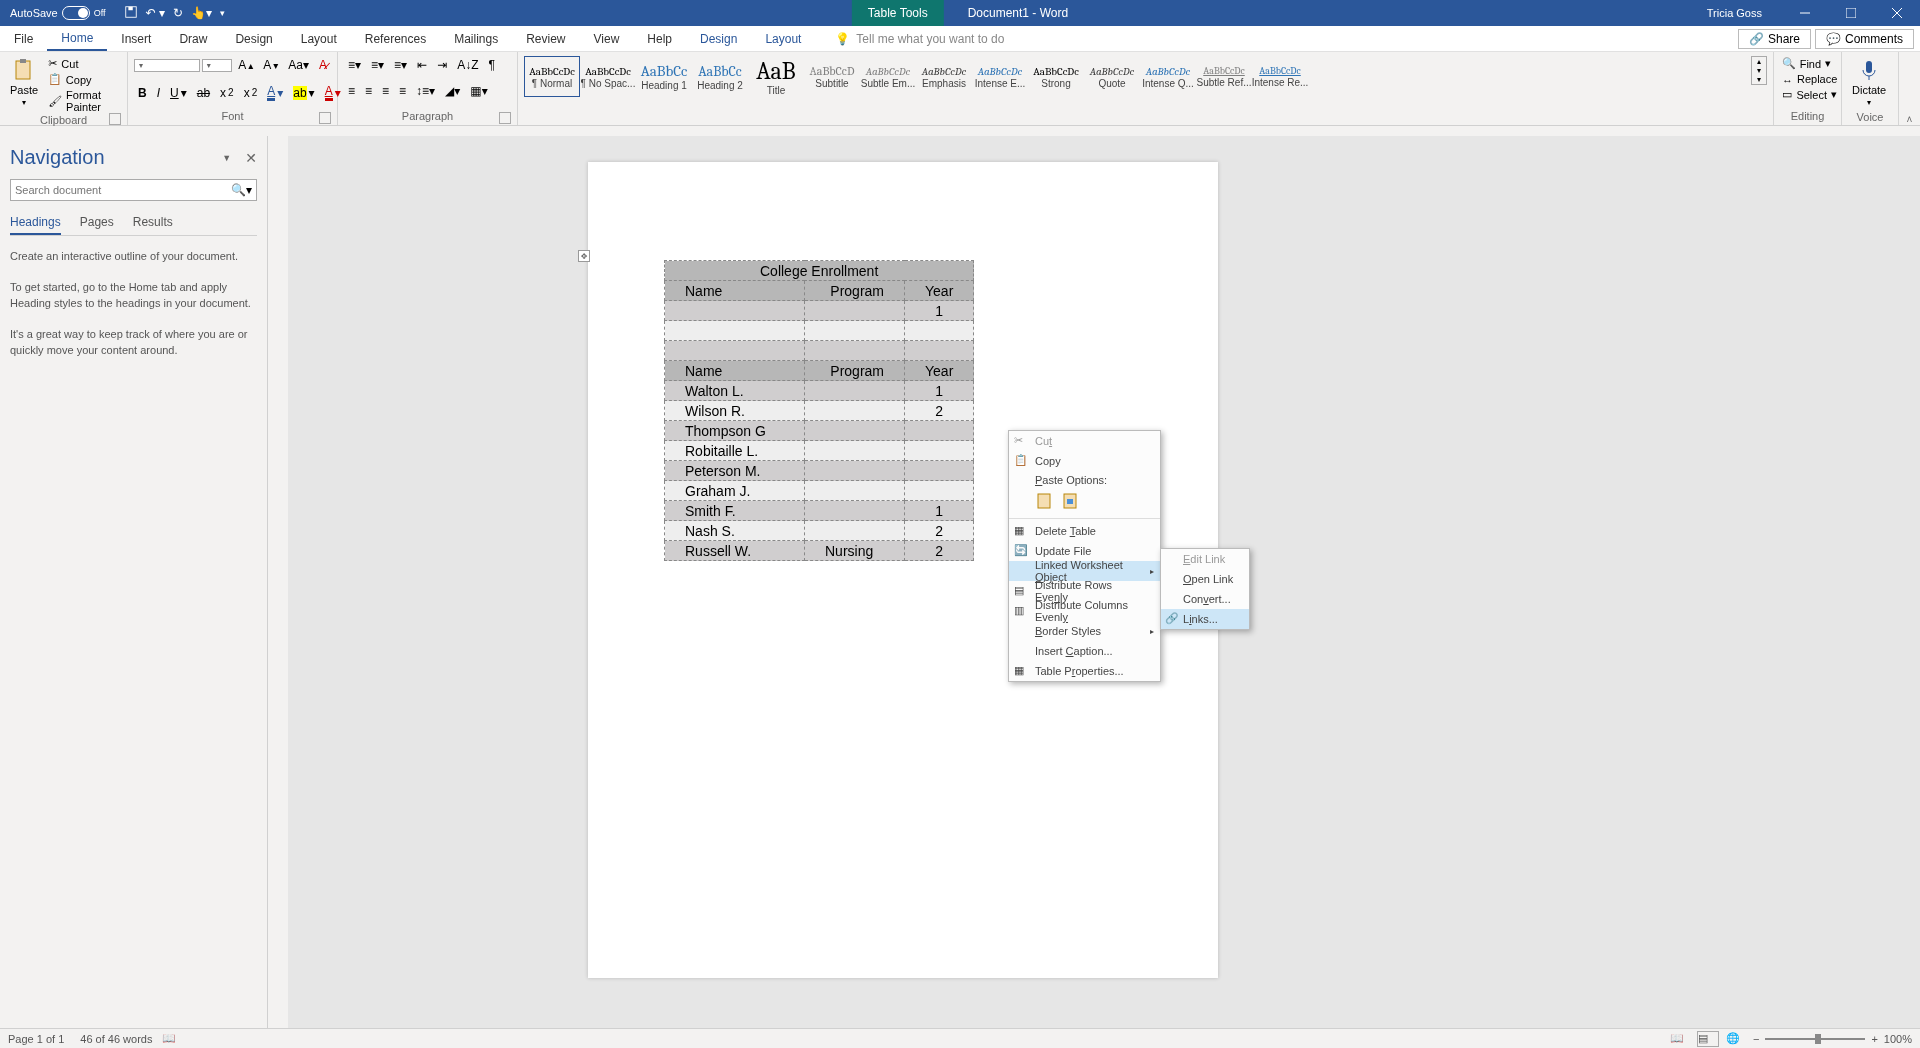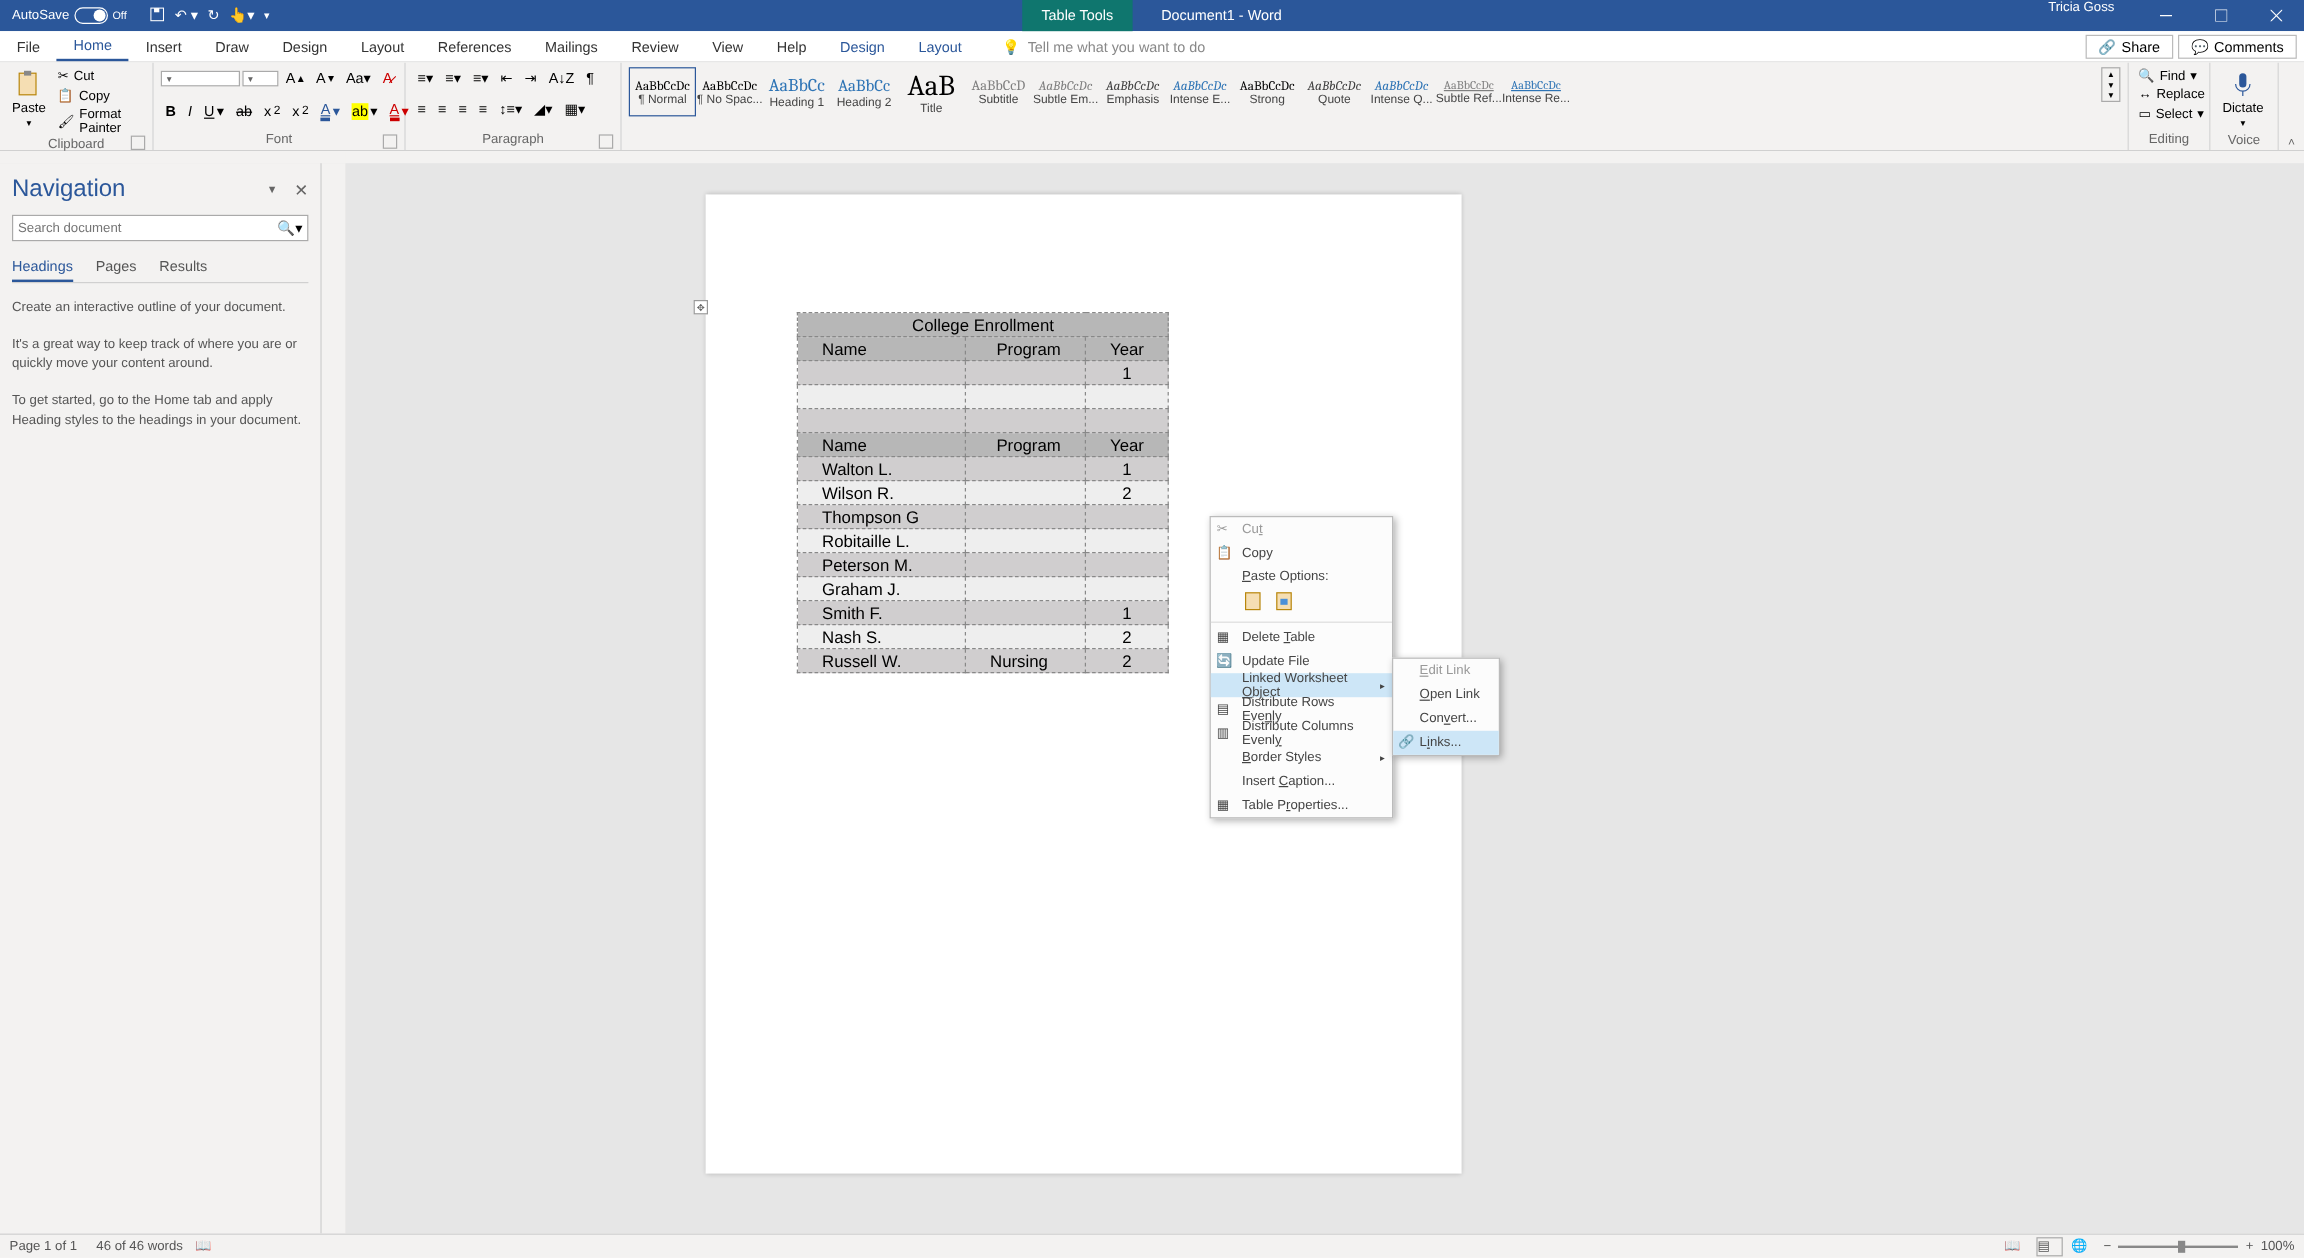--- a/index.html
+++ b/index.html
@@ -9,21 +9,21 @@
 .titlebar { background: #2b579a; height: 26px; display: flex; align-items: center; color: #fff; position: relative; }
 .titlebar .left { display: flex; align-items: center; gap: 8px; padding-left: 10px; }
 .autosave { display: flex; align-items: center; gap: 4px; font-size: 11px; }
 .autosave-toggle { width: 28px; height: 14px; border: 1px solid #fff; border-radius: 8px; position: relative; }
 .autosave-toggle::before { content: ""; position: absolute; right: 1px; top: 1px; width: 10px; height: 10px; background: #fff; border-radius: 50%; }
 .qat { display: flex; gap: 8px; align-items: center; margin-left: 10px; }
 .qat svg { width: 14px; height: 14px; }
 .titlebar .center { position: absolute; left: 50%; transform: translateX(-50%); display: flex; gap: 24px; align-items: center; }
 .table-tools { background: #0f766e; padding: 21px 16px; font-size: 12px; }
 .doc-title { font-size: 12px; }
-.titlebar .right { margin-left: auto; display: flex; align-items: flex-start; gap: 10px; padding-right: 0; }
+.titlebar .right { margin-left: auto; display: flex; align-items: center; gap: 10px; padding-right: 0; }
 .user-name { font-size: 11px; }
 .window-btns { display: flex; }
 .window-btn { width: 46px; height: 26px; display: flex; align-items: center; justify-content: center; }
 .window-btn svg { width: 10px; height: 10px; }
 
 
 .ribbon-tabs { background: #fff; height: 26px; display: flex; align-items: center; border-bottom: 1px solid #e1e1e1; position: relative; }
 .ribbon-tabs .tab { padding: 0 14px; height: 100%; display: flex; align-items: center; font-size: 12px; color: #333; cursor: pointer; }
 .ribbon-tabs .tab.active { color: #2b579a; border-bottom: 2px solid #2b579a; }
 .ribbon-tabs .tab.contextual { color: #2b579a; }
@@ -412,22 +412,22 @@
       <input placeholder="Search document" style="">
       <span>🔍▾</span>
     </div>
     <div class="nav-tabs">
       <div class="nav-tab active">Headings</div>
       <div class="nav-tab">Pages</div>
       <div class="nav-tab">Results</div>
     </div>
     <div class="nav-body">
       <p>Create an interactive outline of your document.</p>
+      <p>To get started, go to the Home tab and apply Heading styles to the headings in your document.</p>
       <p>It's a great way to keep track of where you are or quickly move your content around.</p>
-      <p>To get started, go to the Home tab and apply Heading styles to the headings in your document.</p>
     </div>
   </div>
 
   <div class="vruler"></div>
 
   <div class="doc-canvas">
     <div class="page">
       <div class="table-anchor">✥</div>
       <table class="word-table">
         <tbody>

